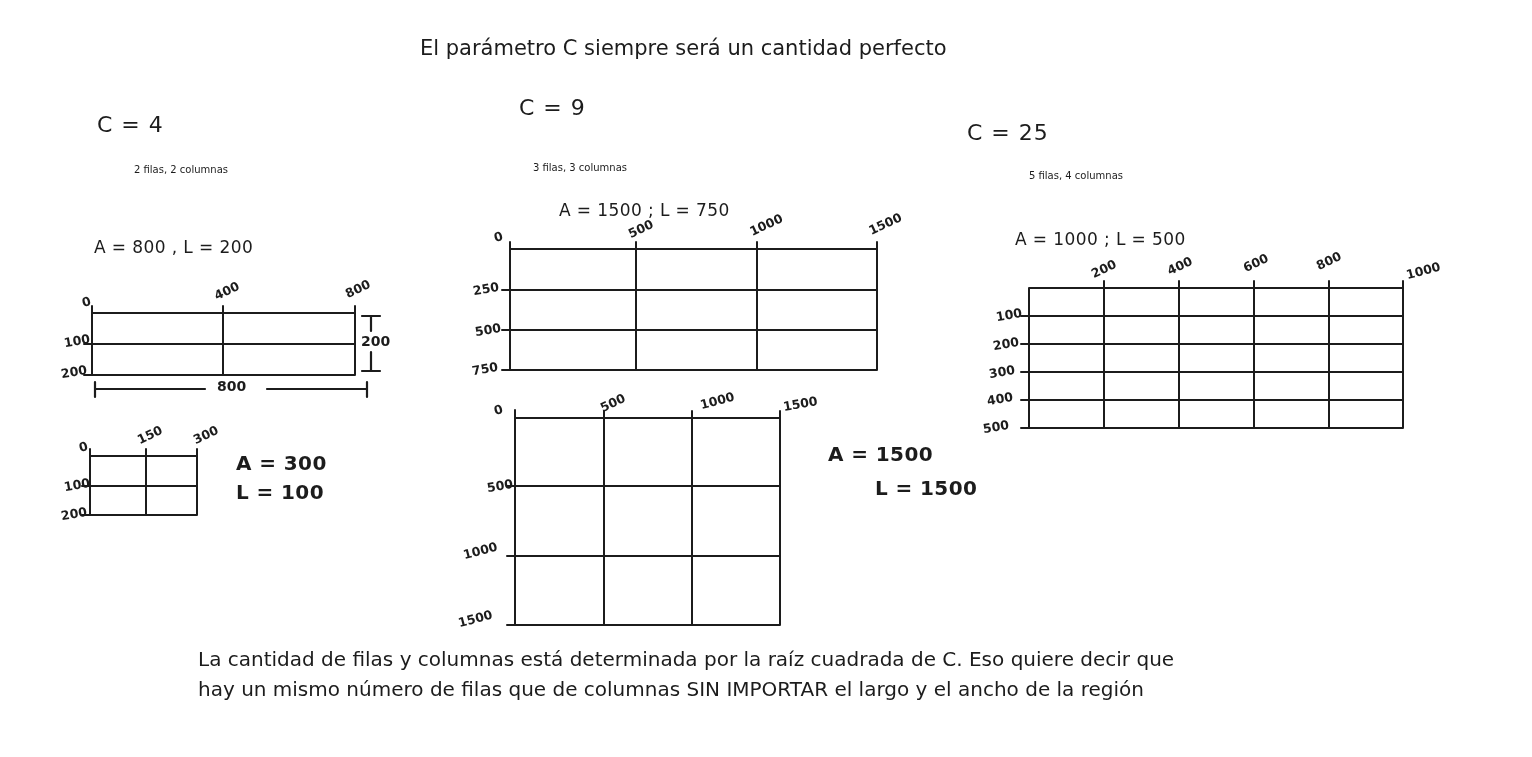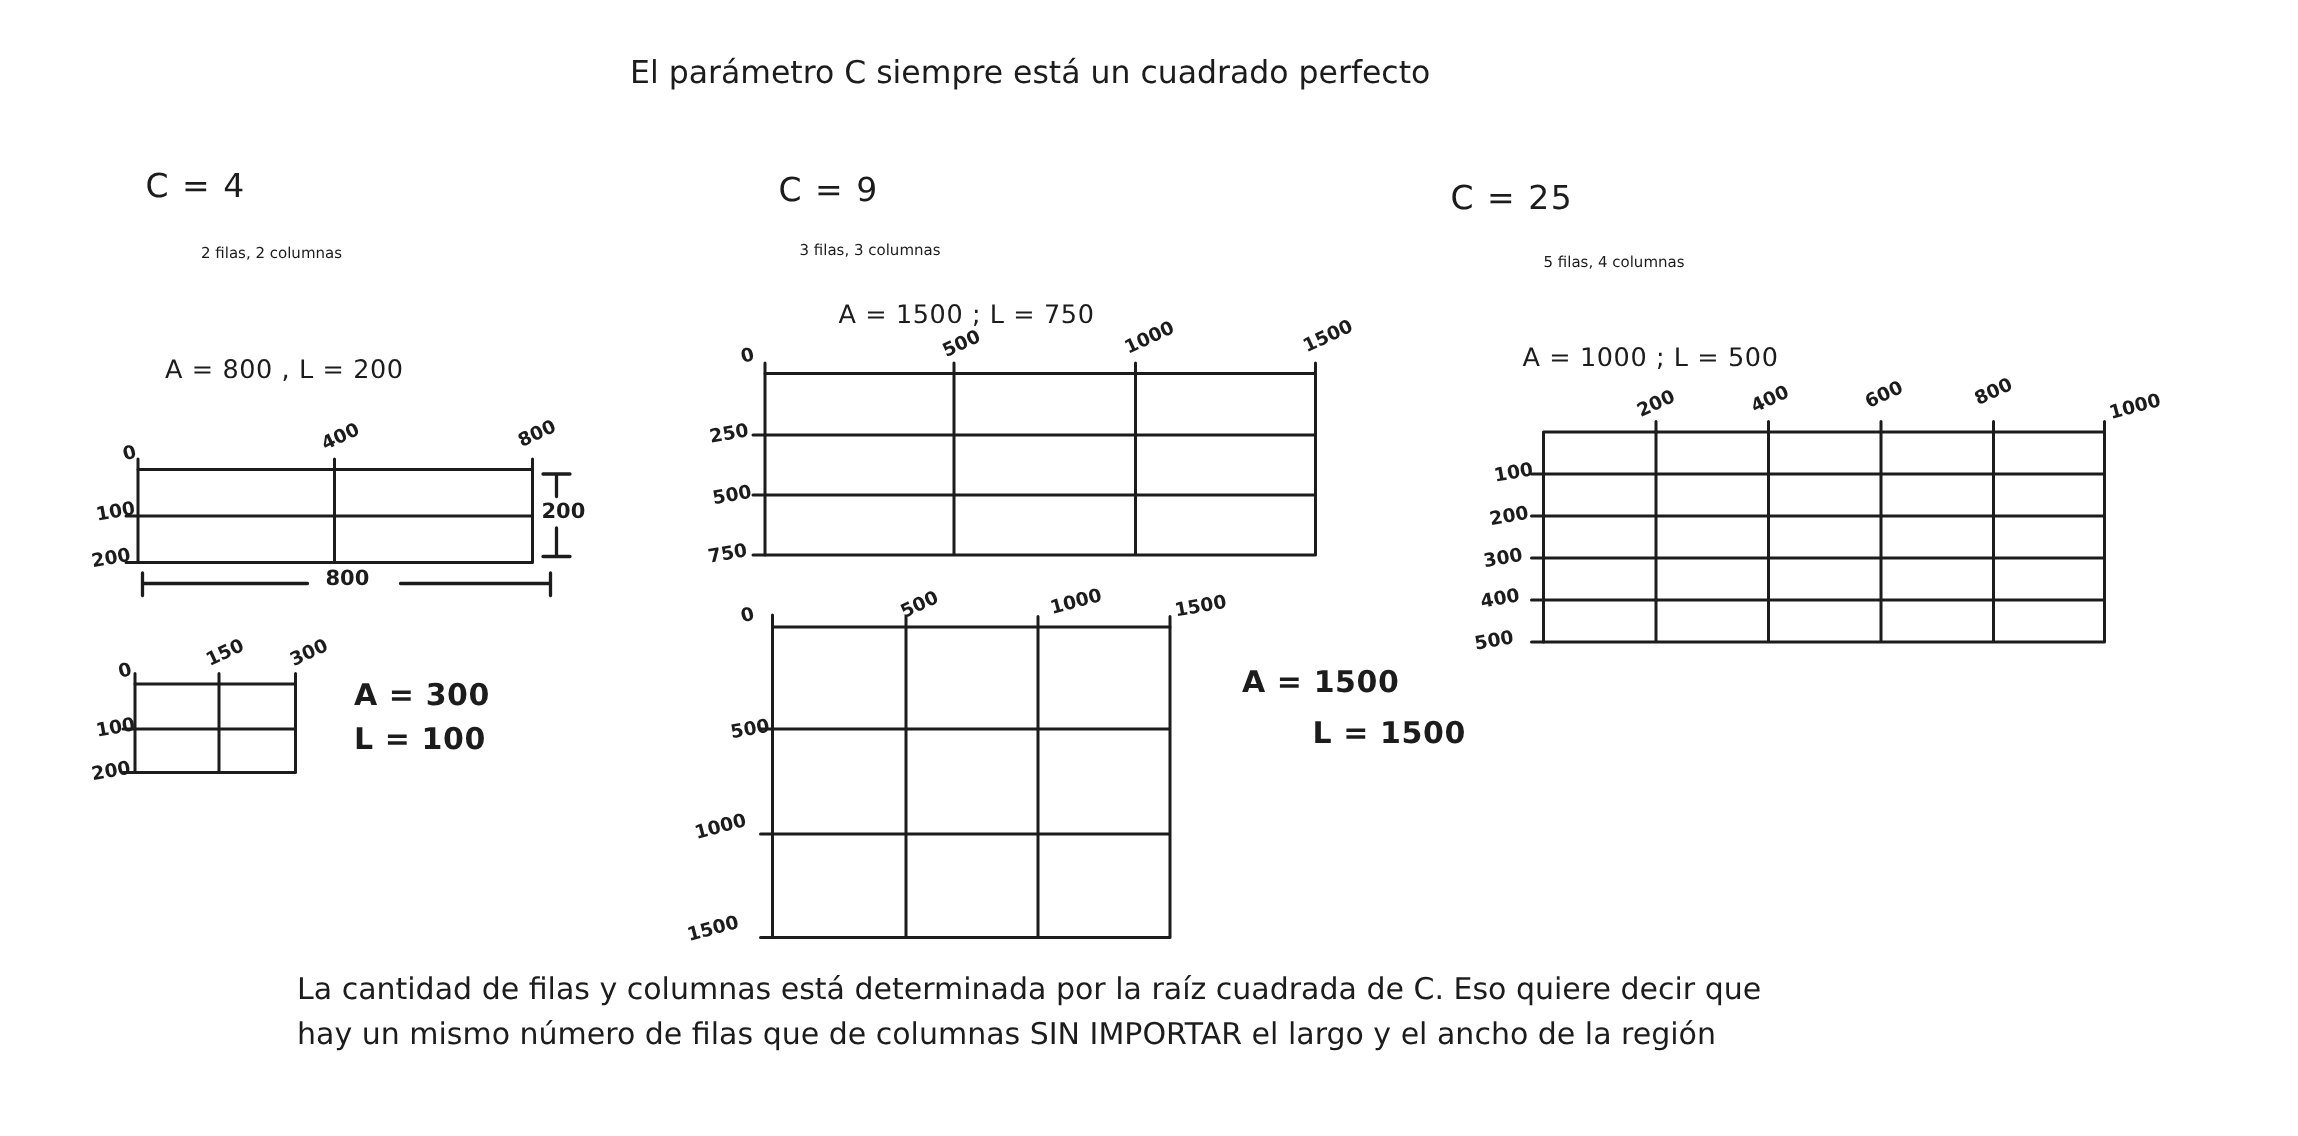--- a/index.html
+++ b/index.html
@@ -46,26 +46,26 @@
     <g stroke="#1c1c1c" stroke-width="2" fill="none" stroke-linecap="round">
       <path d="M515 418 H780 M515 486 H780 M515 556 H780 M515 625 H780 M515 418 V625 M604 418 V625 M692 418 V625 M780 418 V625"></path>
       <path d="M515 410 V418 M604 411 V418 M692 411 V418 M780 411 V418 M507 486 H515 M507 556 H515 M507 625 H515"></path>
     </g>
     <g stroke="#1c1c1c" stroke-width="2" fill="none" stroke-linecap="round">
       <path d="M1029 288 H1403 M1029 316 H1403 M1029 344 H1403 M1029 372 H1403 M1029 400 H1403 M1029 428 H1403 M1029 288 V428 M1104 288 V428 M1179 288 V428 M1254 288 V428 M1329 288 V428 M1403 288 V428"></path>
       <path d="M1104 281 V288 M1179 281 V288 M1254 281 V288 M1329 281 V288 M1403 281 V288 M1021 316 H1029 M1021 344 H1029 M1021 372 H1029 M1021 400 H1029 M1021 428 H1029"></path>
     </g>
   </svg>
 
-  <span class="lbl title" style="left:420px;top:36px;">El parámetro C siempre está un cuadrado perfecto</span>
+  <span class="lbl title" style="left:420px;top:36px;">El parámetro C siempre será un cantidad perfecto</span>
 
   <div>
     <span class="lbl heading" style="left:97px;top:112px;">C = 4</span>
     <span class="lbl subtitle" style="left:134px;top:164px;">2 filas, 2 columnas</span>
-    <span class="lbl params" style="left:110px;top:238px;">A = 800 ,   L = 200</span>
+    <span class="lbl params" style="left:94px;top:238px;">A = 800 ,   L = 200</span>
 
     <span class="lbl tick r15" style="left:82px;top:295px;">0</span>
     <span class="lbl tick r25" style="left:214px;top:284px;">400</span>
     <span class="lbl tick r25" style="left:345px;top:282px;">800</span>
     <span class="lbl tick r10" style="left:64px;top:334px;">100</span>
     <span class="lbl tick r10" style="left:61px;top:365px;">200</span>
 
     <span class="lbl dim" style="left:215px;top:378px;">800</span>
     <span class="lbl dim" style="left:359px;top:333px;">200</span>
 
@@ -73,21 +73,21 @@
     <span class="lbl tick r25" style="left:137px;top:428px;">150</span>
     <span class="lbl tick r25" style="left:193px;top:428px;">300</span>
     <span class="lbl tick r10" style="left:64px;top:478px;">100</span>
     <span class="lbl tick r10" style="left:61px;top:507px;">200</span>
 
     <span class="lbl side" style="left:236px;top:452px;">A = 300</span>
     <span class="lbl side" style="left:236px;top:481px;">L = 100</span>
   </div>
 
   <div>
-    <span class="lbl heading" style="left:519px;top:115px;">C = 9</span>
+    <span class="lbl heading" style="left:519px;top:95px;">C = 9</span>
     <span class="lbl subtitle" style="left:533px;top:162px;">3 filas, 3 columnas</span>
     <span class="lbl params" style="left:559px;top:201px;">A = 1500 ;   L = 750</span>
 
     <span class="lbl tick r15" style="left:494px;top:230px;">0</span>
     <span class="lbl tick r25" style="left:628px;top:222px;">500</span>
     <span class="lbl tick r25" style="left:749px;top:218px;">1000</span>
     <span class="lbl tick r25" style="left:868px;top:217px;">1500</span>
     <span class="lbl tick r10" style="left:473px;top:282px;">250</span>
     <span class="lbl tick r10" style="left:475px;top:323px;">500</span>
     <span class="lbl tick r10" style="left:472px;top:362px;">750</span>

